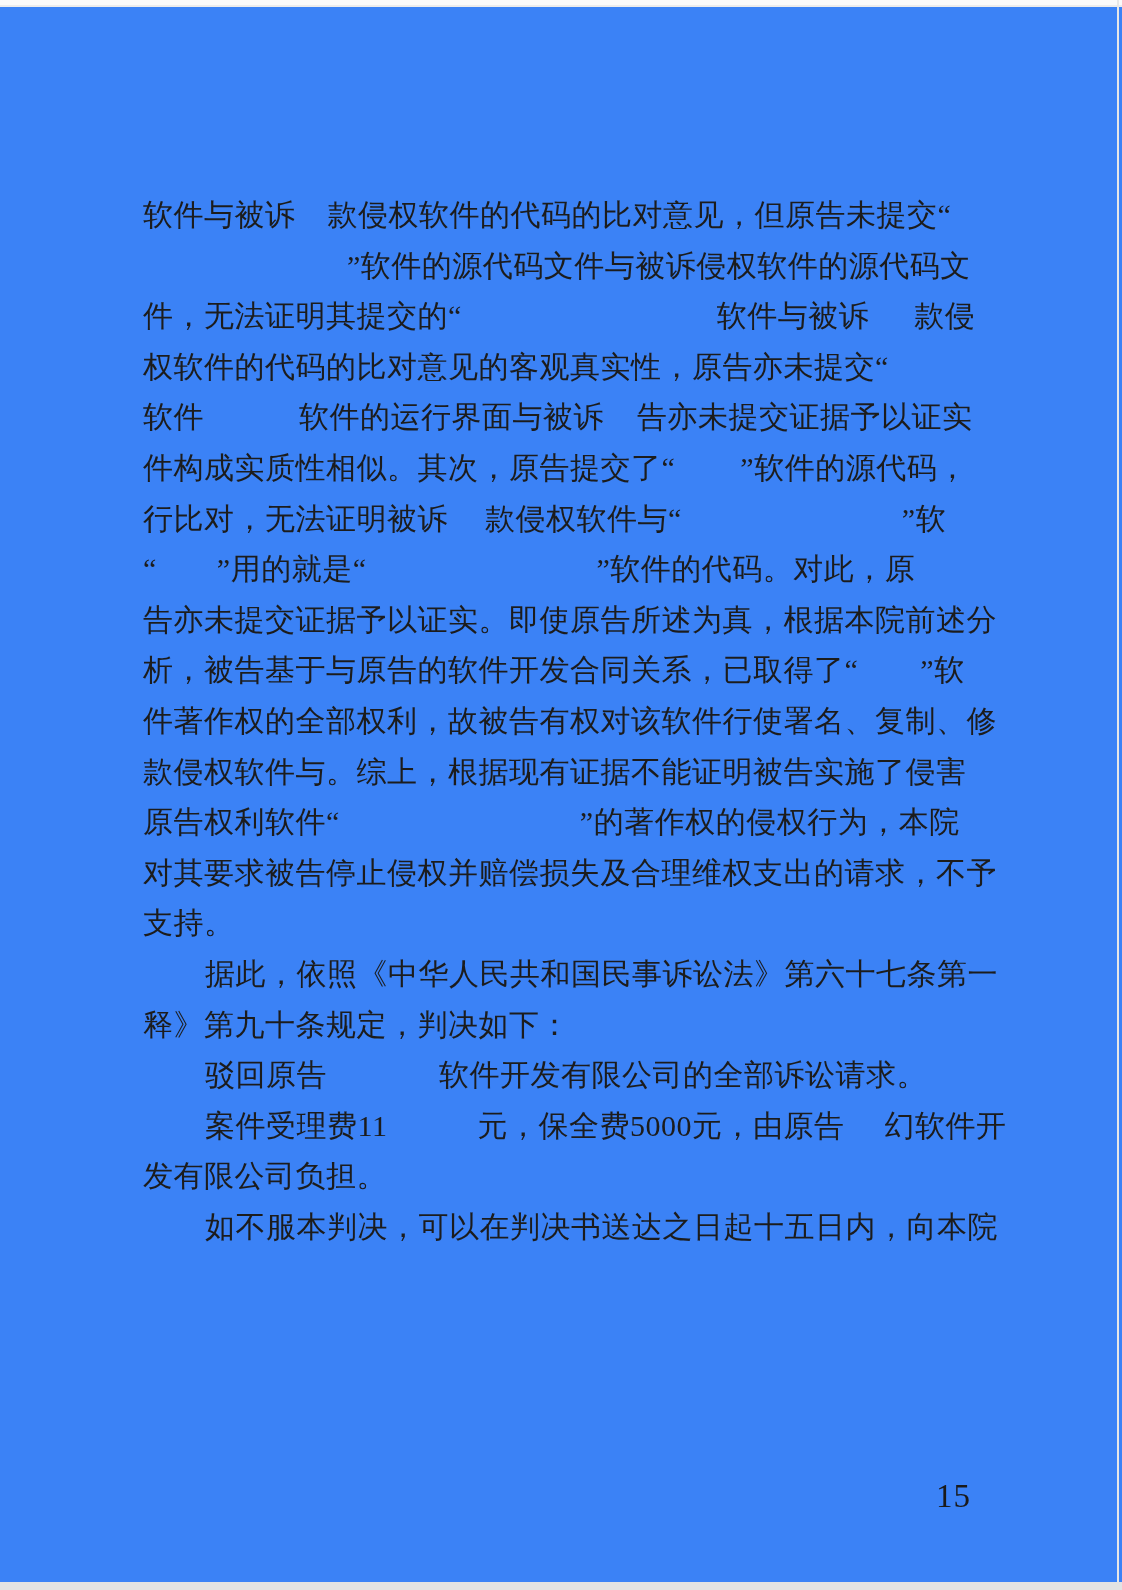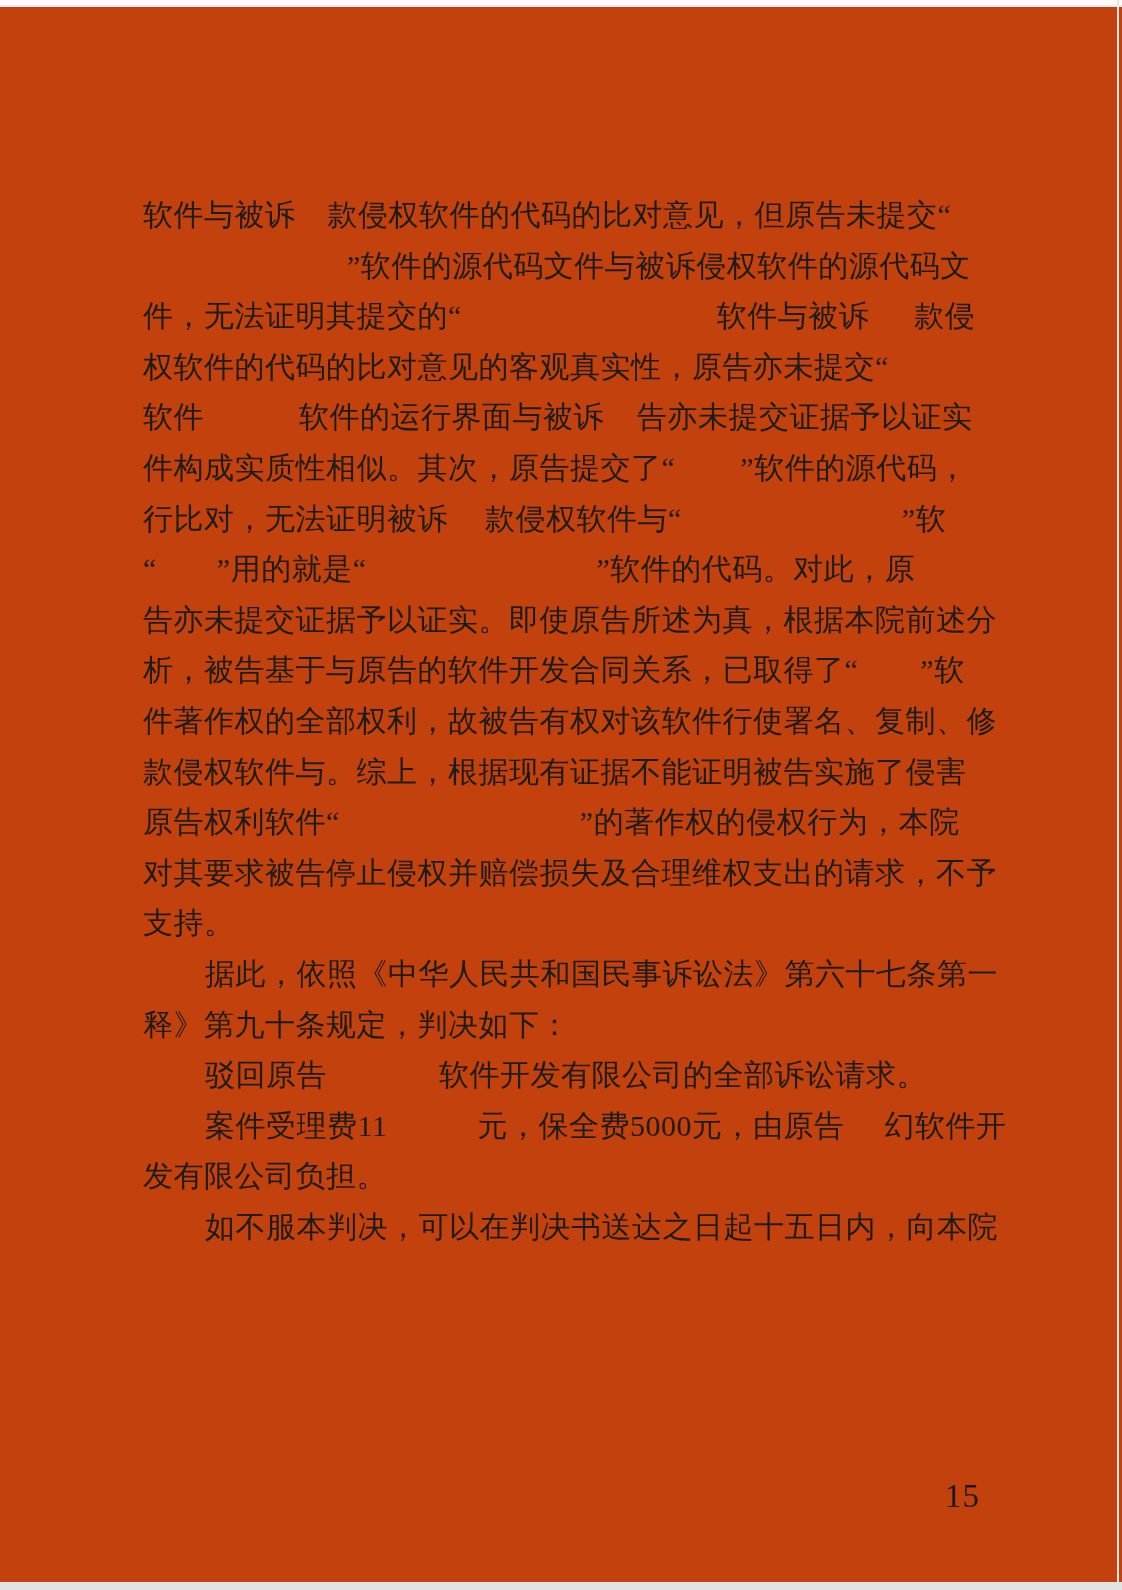--- a/index.html
+++ b/index.html
@@ -3,21 +3,21 @@
 <meta charset="utf-8">
 <style>
   * { margin: 0; padding: 0; box-sizing: border-box; }
   html, body {
     background: #ffffff;
   }
   .page {
     position: relative;
     width: 1122px;
     height: 1590px;
-    background: #c2410c;
+    background: #3b82f6;
     overflow: hidden;
     font-family: "Liberation Serif", "DejaVu Serif", serif;
   }
   
   .edge-top {
     position: absolute;
     top: 0; left: 0;
     width: 100%; height: 7px;
     background: #fafafa;
     border-bottom: 2px solid #ececec;
@@ -48,21 +48,21 @@
     white-space: nowrap;
     letter-spacing: 0.5px;
   }
   .line .seg { display: inline-block; vertical-align: bottom; }
   .line .gap { display: inline-block; vertical-align: bottom; height: 1px; }
   .page-number {
     position: absolute;
     left: 936px;
     top: 1478px;
     width: 44px;
-    text-align: right;
+    text-align: left;
     font-size: 33px;
     color: #1a1a1a;
     letter-spacing: 1px;
   }
 </style>
 </head>
 <body>
 
 <div class="page">
   <div class="edge-top"></div>

